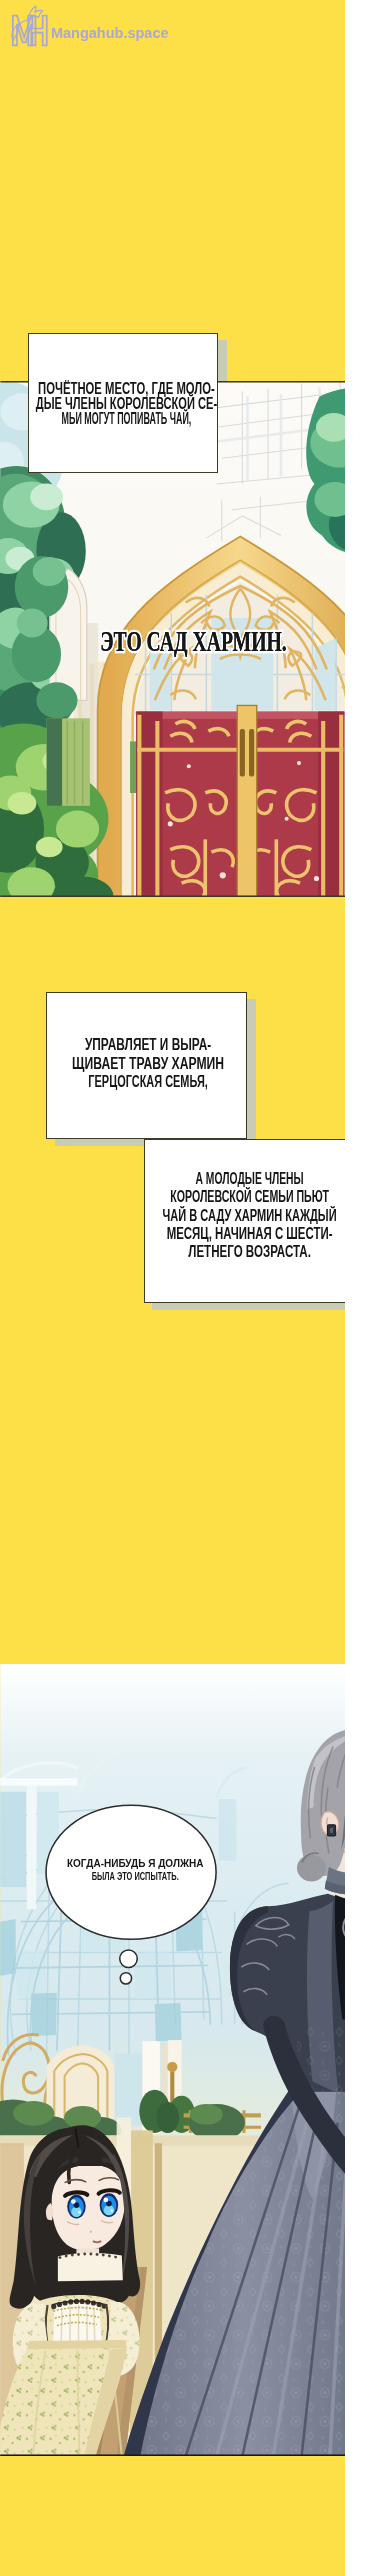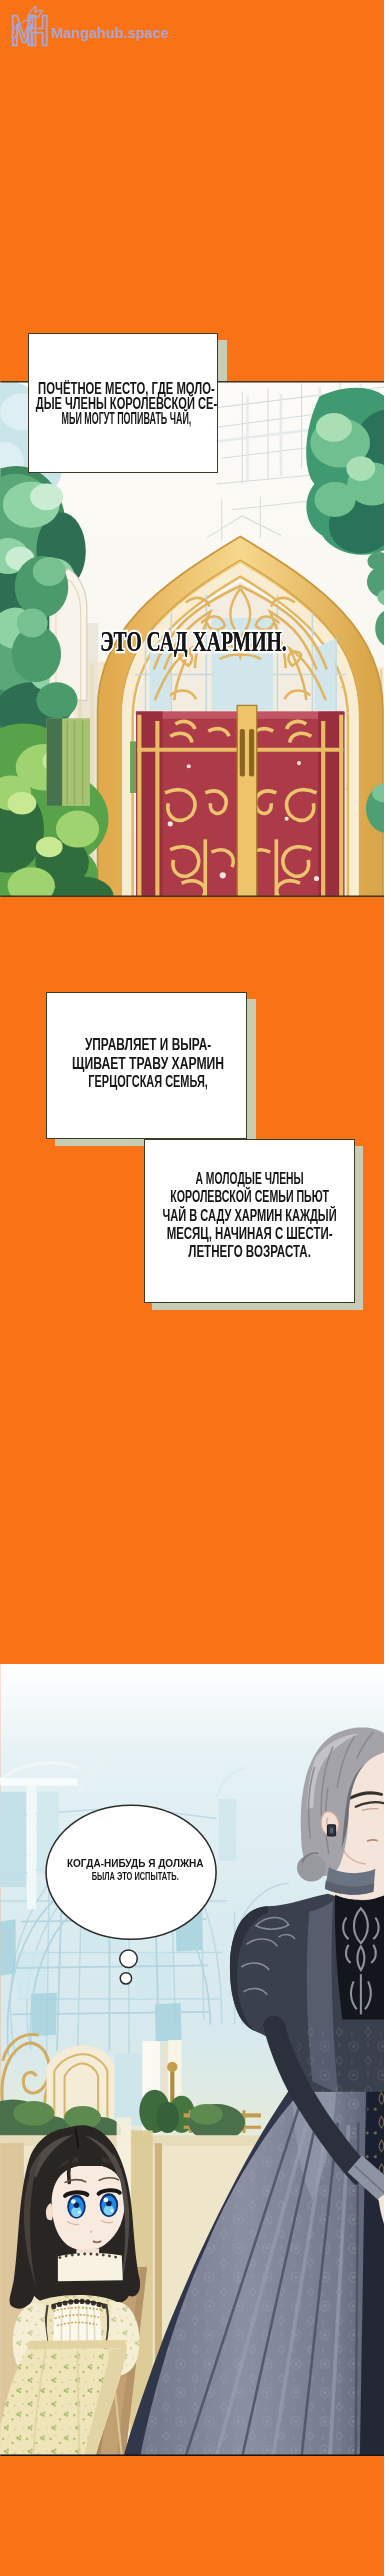--- a/index.html
+++ b/index.html
@@ -1,16 +1,16 @@
 <!DOCTYPE html>
 <html style="font-size:8.2px"><head>
 <meta charset="utf-8">
 <style>
   html,body{margin:0;padding:0;background:#ffffff;}
-  #page{position:relative;width:384px;height:2576px;background:#f97316;overflow:hidden;
+  #page{position:relative;width:345px;height:2576px;background:#fde047;overflow:hidden;
         font-family:"Liberation Sans", sans-serif;}
   .abs{position:absolute;}
   svg{display:block;}
 </style>
 </head>
 <body>
 <div id="page">
 
 <svg class="abs" style="left:0;top:0" width="185" height="57" viewBox="0 0 360 110">
   <g fill="none" stroke="#a9a7d6" stroke-width="3.4">

